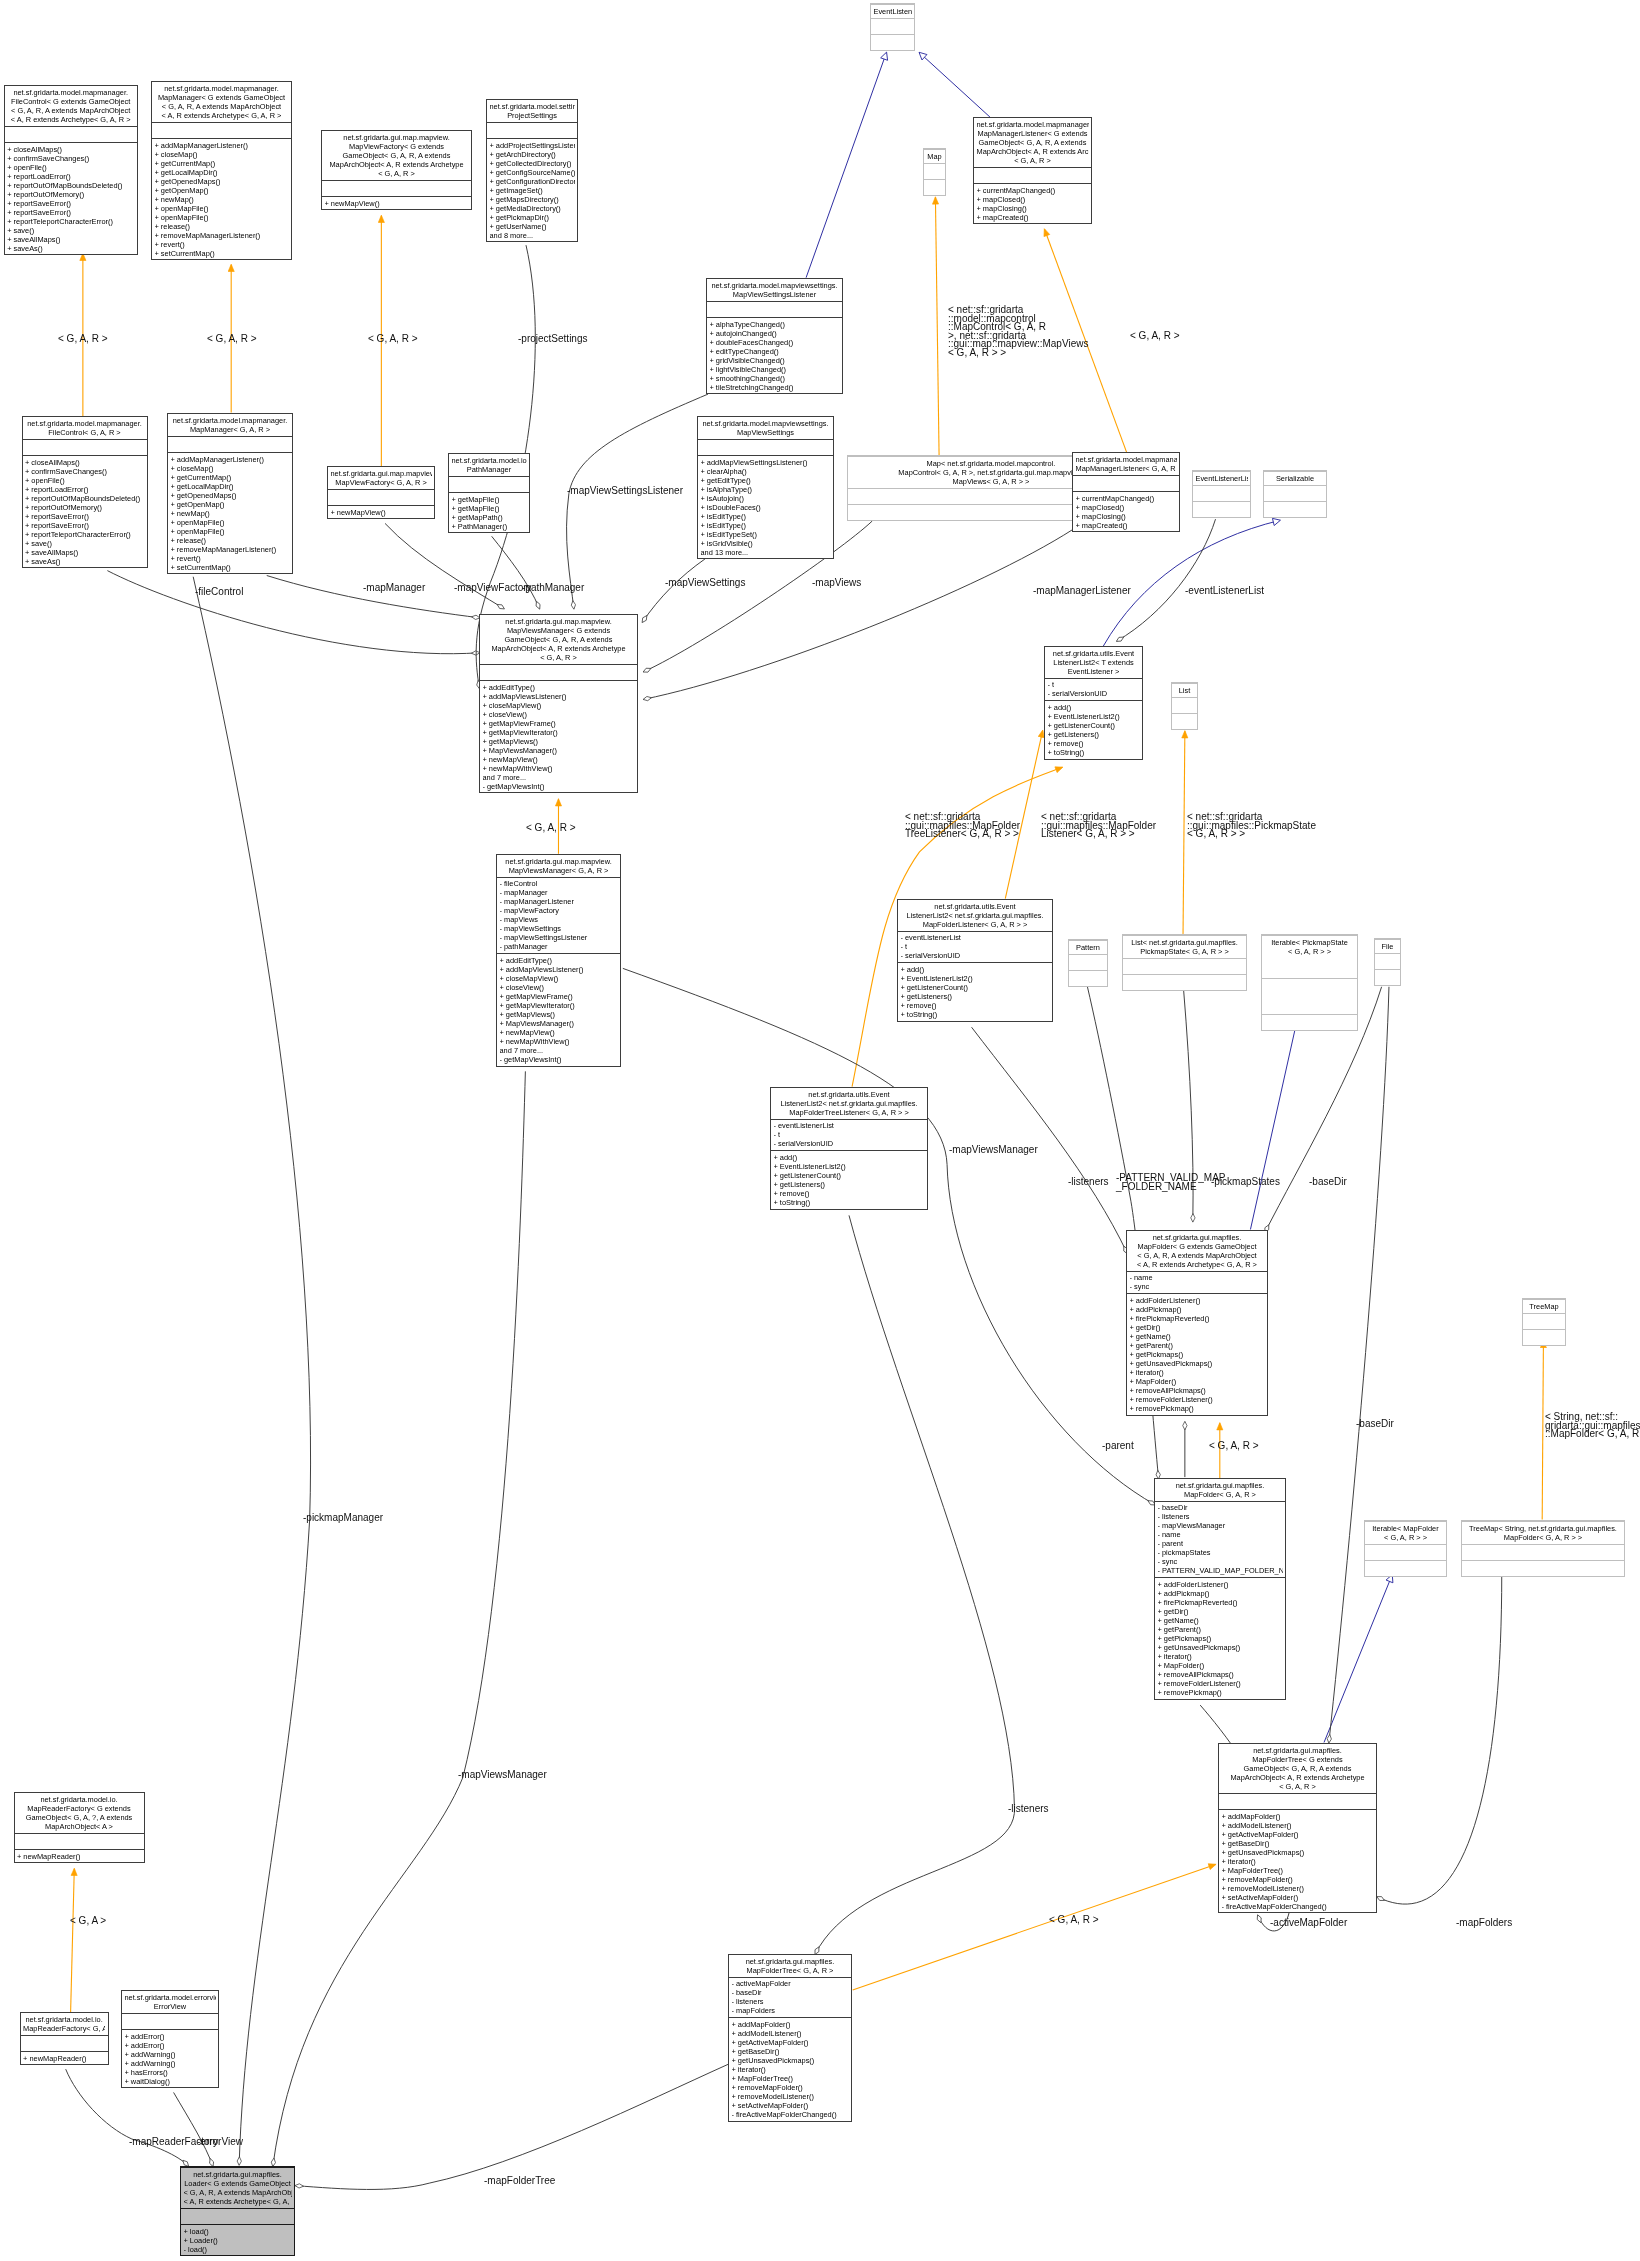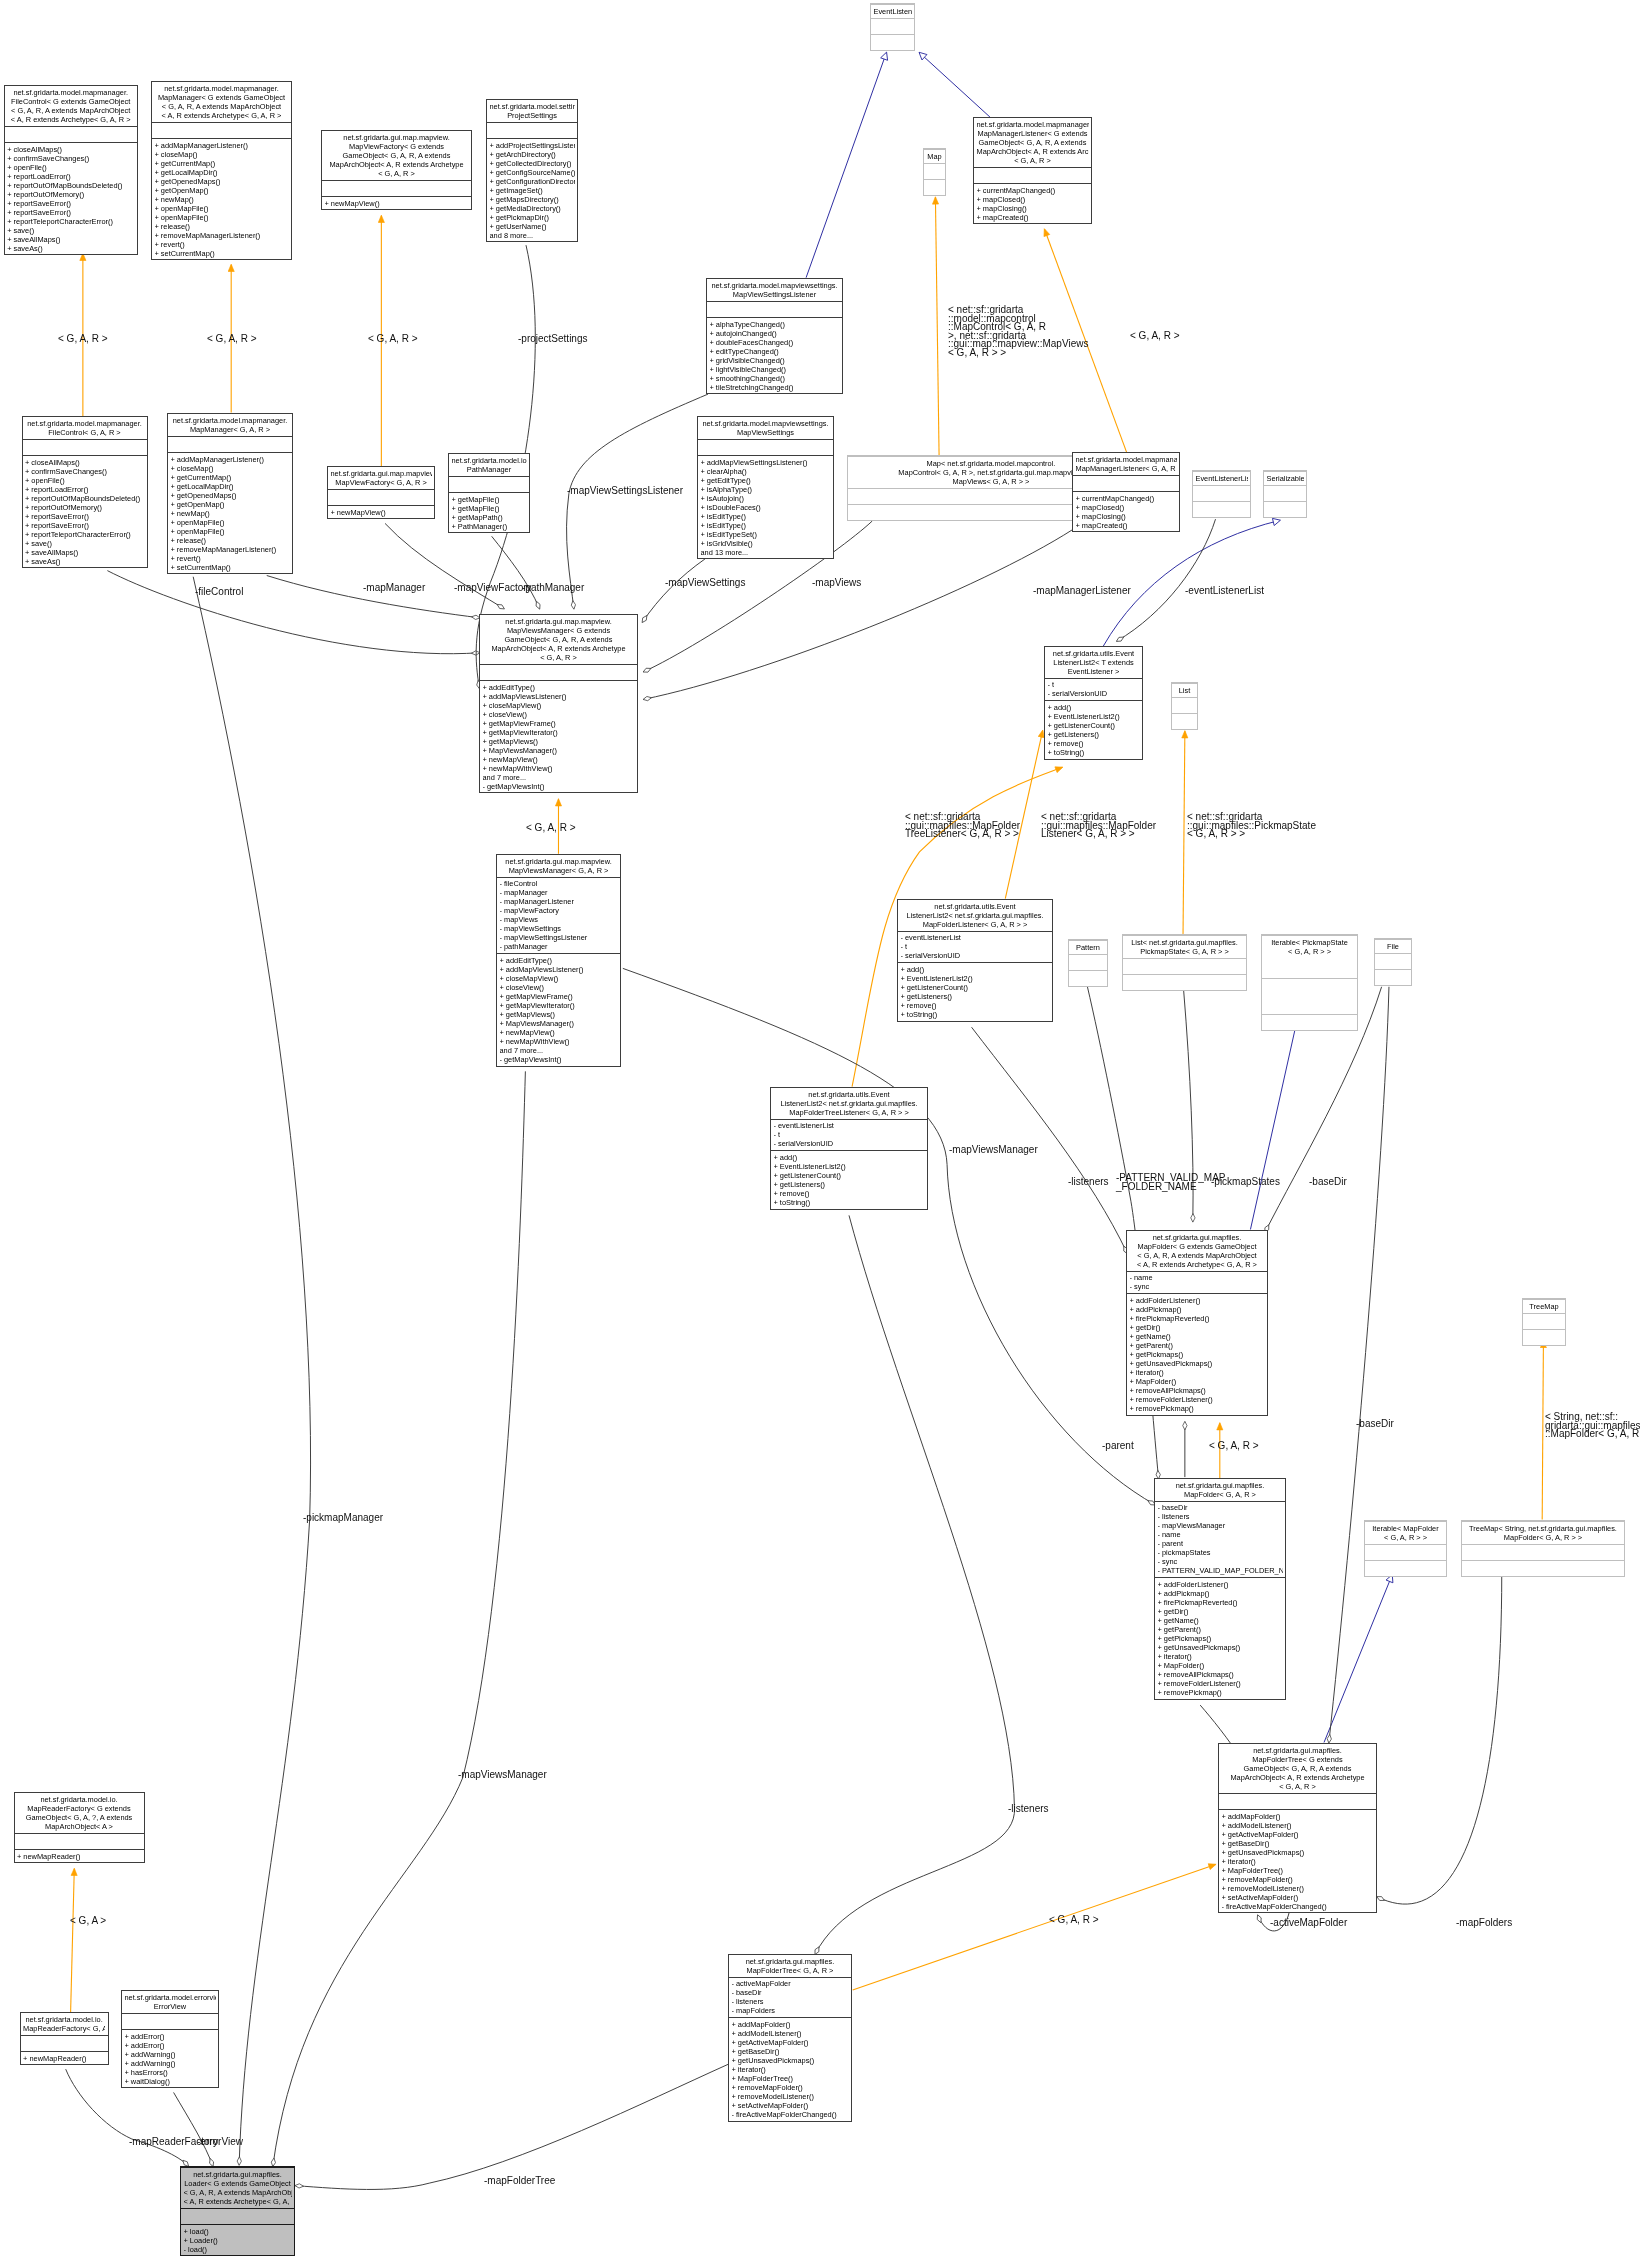--- a/index.html
+++ b/index.html
@@ -322,21 +322,21 @@
         <div class="row">+ mapCreated()</div>
       </div>
     </div>
     <div class="box extern" style="left: 1192px; top: 470px; width: 59px;">
       <div class="sec title">
         <div class="row">EventListenerList</div>
       </div>
       <div class="sec empty"></div>
       <div class="sec empty"></div>
     </div>
-    <div class="box extern" style="left: 1263px; top: 470px; width: 44px;">
+    <div class="box extern" style="left: 1263px; top: 470px; width: 64px;">
       <div class="sec title">
         <div class="row">Serializable</div>
       </div>
       <div class="sec empty"></div>
       <div class="sec empty"></div>
     </div>
     <div class="box class" style="left: 479px; top: 614px; width: 159px;">
       <div class="sec title">
         <div class="row">net.sf.gridarta.gui.map.mapview.</div>
         <div class="row">MapViewsManager&lt; G extends</div>
@@ -422,21 +422,21 @@
       <div class="sec empty"></div>
     </div>
     <div class="box extern" style="left: 1261px; top: 934px; width: 97px; gap: 20px;">
       <div class="sec title">
         <div class="row">Iterable&lt; PickmapState</div>
         <div class="row">&lt; G, A, R &gt; &gt;</div>
       </div>
       <div class="sec empty"></div>
       <div class="sec empty"></div>
     </div>
-    <div class="box extern" style="left: 1374px; top: 938px; width: 38px;">
+    <div class="box extern" style="left: 1374px; top: 938px; width: 27px;">
       <div class="sec title">
         <div class="row">File</div>
       </div>
       <div class="sec empty"></div>
       <div class="sec empty"></div>
     </div>
     <div class="box class" style="left: 496px; top: 854px; width: 125px;">
       <div class="sec title">
         <div class="row">net.sf.gridarta.gui.map.mapview.</div>
         <div class="row">MapViewsManager&lt; G, A, R &gt;</div>

